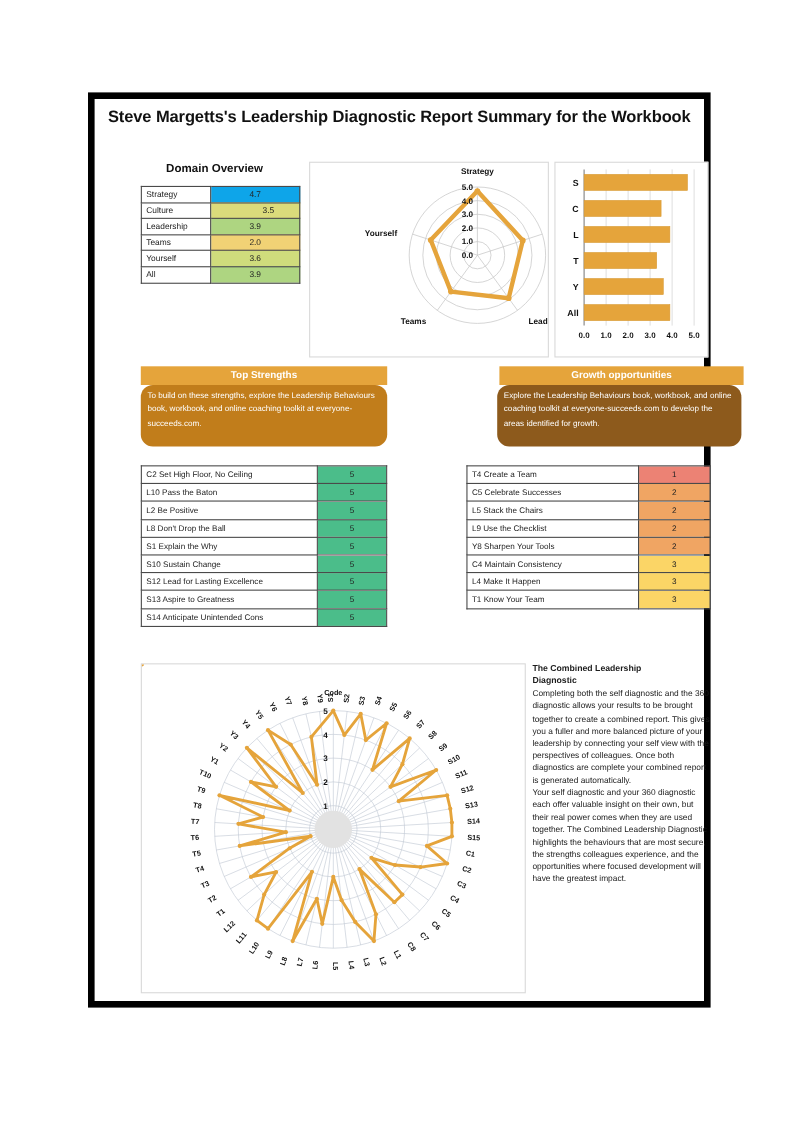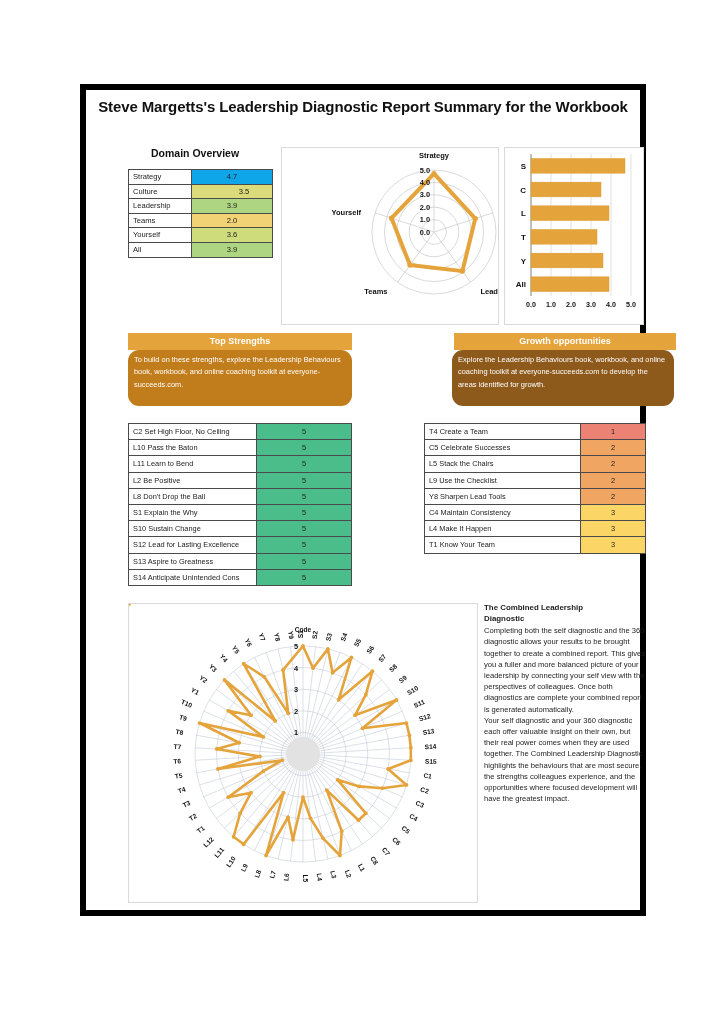--- a/index.html
+++ b/index.html
@@ -88,21 +88,21 @@
   table.list-table td{
     border:1px solid #4a4a4a;
     height:15.2px; line-height:15.2px;
     padding:0 4px;
     white-space:nowrap;
     overflow:hidden;
   }
   table.list-table td.name{ background:#fff; color:#222; }
   table.list-table td.score{ text-align:center; color:#222; }
   .strengths-table{ left:42px; top:96px; width:224px; }
-  .strengths-table td.name{ width:128px; }
+  .strengths-table td.name{ width:160px; }
   .growth-table{ left:338px; top:96px; width:222px; }
   .growth-table td.name{ width:156px; }
 
   
   .bottom-row{ position:relative; height:320px; }
   .combined-panel{
     position:absolute; left:42px; top:8px;
     width:350px; height:300px;
     border:1px solid #d9d9d9; background:#fff;
   }
@@ -249,24 +249,20 @@
       <tbody id="strengths-body">
           <tr>
             <td class="name">C2 Set High Floor, No Ceiling</td>
             <td class="score" style="background: rgb(75, 189, 138);">5</td>
           </tr>
           <tr>
             <td class="name">L10 Pass the Baton</td>
             <td class="score" style="background: rgb(75, 189, 138);">5</td>
           </tr>
           <tr>
-            <td class="name">L11 Learn to Bend</td>
-            <td class="score" style="background: rgb(75, 189, 138);">5</td>
-          </tr>
-          <tr>
             <td class="name">L2 Be Positive</td>
             <td class="score" style="background: rgb(75, 189, 138);">5</td>
           </tr>
           <tr>
             <td class="name">L8 Don't Drop the Ball</td>
             <td class="score" style="background: rgb(75, 189, 138);">5</td>
           </tr>
           <tr>
             <td class="name">S1 Explain the Why</td>
             <td class="score" style="background: rgb(75, 189, 138);">5</td>
@@ -302,21 +298,21 @@
           </tr>
           <tr>
             <td class="name">L5 Stack the Chairs</td>
             <td class="score" style="background: rgb(240, 165, 99);">2</td>
           </tr>
           <tr>
             <td class="name">L9 Use the Checklist</td>
             <td class="score" style="background: rgb(240, 165, 99);">2</td>
           </tr>
           <tr>
-            <td class="name">Y8 Sharpen Lead Tools</td>
+            <td class="name">Y8 Sharpen Your Tools</td>
             <td class="score" style="background: rgb(240, 165, 99);">2</td>
           </tr>
           <tr>
             <td class="name">C4 Maintain Consistency</td>
             <td class="score" style="background: rgb(251, 213, 102);">3</td>
           </tr>
           <tr>
             <td class="name">L4 Make It Happen</td>
             <td class="score" style="background: rgb(251, 213, 102);">3</td>
           </tr>

